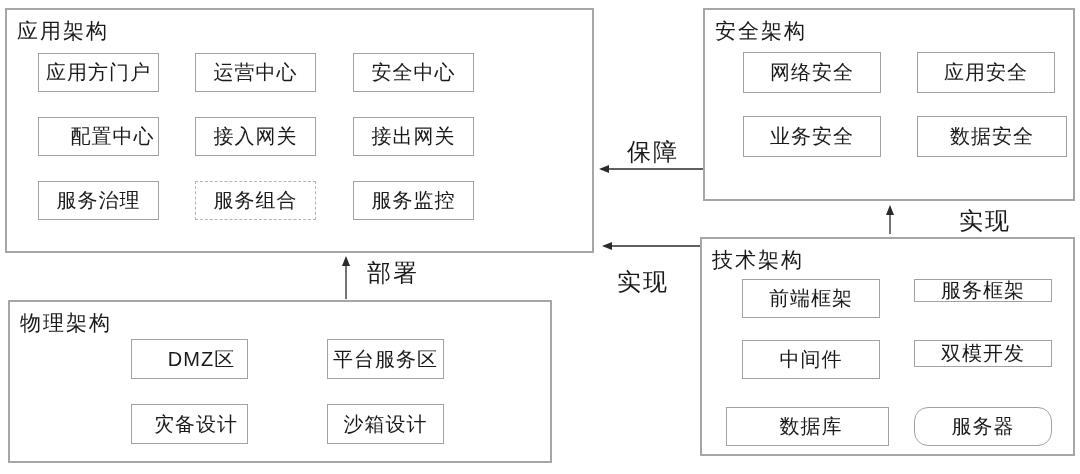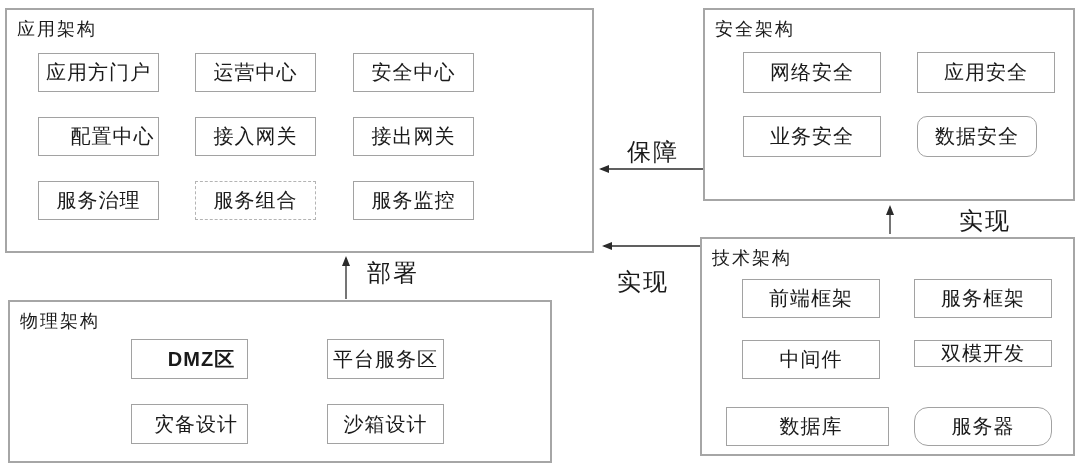--- a/index.html
+++ b/index.html
@@ -19,41 +19,41 @@
   .group {
     position: absolute;
     border: 2px solid #a6a6a6;
     background: #ffffff;
     box-sizing: border-box;
   }
   .group-title {
     position: absolute;
     left: 10px;
     top: 7px;
-    font-size: 18px;
+    font-size: 21px;
     letter-spacing: 2px;
     white-space: nowrap;
   }
   .node {
     position: absolute;
     border: 1.5px solid #a2a2a2;
     background: #ffffff;
     box-sizing: border-box;
     display: flex;
     align-items: center;
     justify-content: center;
     font-size: 20px;
     letter-spacing: 1px;
     white-space: nowrap;
   }
   .node.dashed {
     border: 1.5px dashed #b4b4b4;
   }
   .node.bold {
-    font-weight: bold;
+    font-weight: normal;
     padding-left: 24px;
   }
   .arrows {
     position: absolute;
     left: 0;
     top: 0;
     pointer-events: none;
   }
   .arrows line {
     stroke: #2b2b2b;
@@ -82,27 +82,27 @@
     <div class="node" style="left:31px;  top:171px; width:121px; height:39px;">服务治理</div>
     <div class="node dashed" style="left:188px; top:171px; width:121px; height:39px;">服务组合</div>
     <div class="node" style="left:346px; top:171px; width:121px; height:39px;font-family:Liberation Mono, monospace;">服务监控</div>
   </section>
 
   <section class="group" style="left:703px; top:8px; width:372px; height:193px;">
     <div class="group-title">安全架构</div>
     <div class="node" style="left:38px;  top:42px;  width:138px; height:41px;">网络安全</div>
     <div class="node" style="left:38px;  top:106px; width:138px; height:41px;">业务安全</div>
     <div class="node" style="left:212px; top:42px;  width:138px; height:41px;">应用安全</div>
-    <div class="node" style="left:212px; top:106px; width:120px; height:41px;border-radius:10px;">数据安全</div>
+    <div class="node" style="left:212px; top:106px; width:150px; height:41px;">数据安全</div>
   </section>
 
   <section class="group" style="left:700px; top:237px; width:375px; height:219px;">
     <div class="group-title">技术架构</div>
     <div class="node" style="left:40px;  top:40px;  width:138px; height:39px;">前端框架</div>
-    <div class="node" style="left:212px; top:40px;  width:138px; height:39px;">服务框架</div>
+    <div class="node" style="left:212px; top:40px;  width:138px; height:23px;">服务框架</div>
     <div class="node" style="left:40px;  top:101px; width:138px; height:39px;">中间件</div>
     <div class="node" style="left:212px; top:101px; width:138px; height:27px;">双模开发</div>
     <div class="node" style="left:24px;  top:168px; width:163px; height:39px;padding-left:7px;">数据库</div>
     <div class="node" style="left:212px; top:168px; width:138px; height:39px;border-radius:14px;">服务器</div>
   </section>
 
   <section class="group" style="left:8px; top:300px; width:544px; height:163px;">
     <div class="group-title">物理架构</div>
     <div class="node bold" style="left:121px; top:37px;  width:117px; height:40px;">DMZ区</div>
     <div class="node" style="left:317px; top:37px;  width:117px; height:40px;">平台服务区</div>

